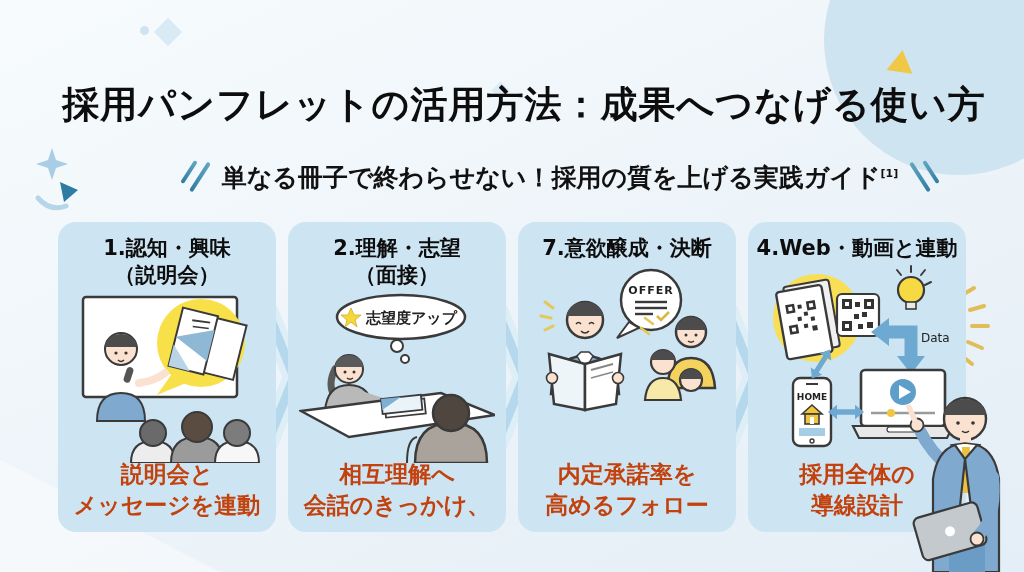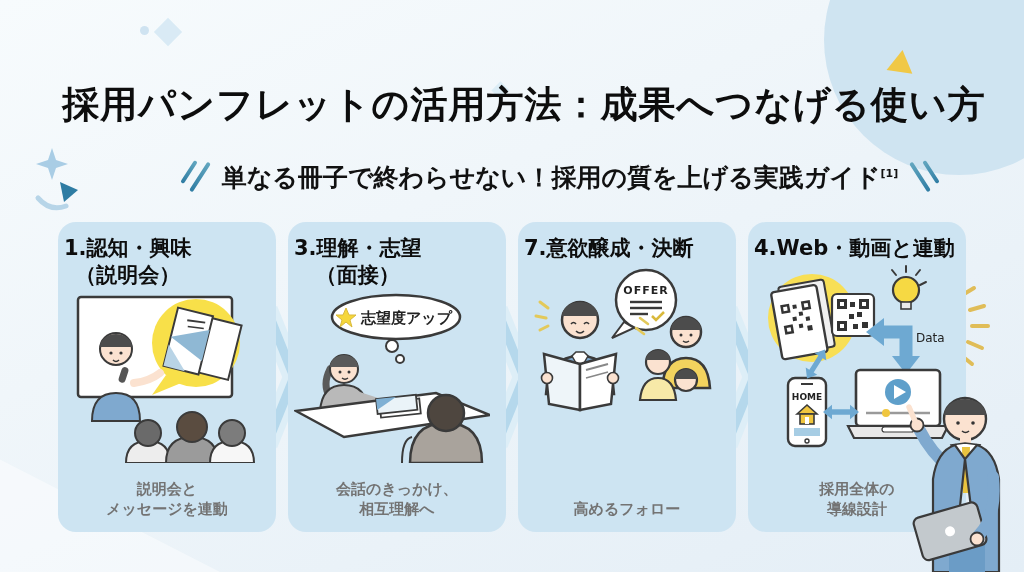--- a/index.html
+++ b/index.html
@@ -26,25 +26,25 @@
   .slashes.right .slash:last-child{height:26px;margin-top:-10px;}
   
   .main-title{position:absolute;top:68px;left:0;width:100%;margin:12px;text-align:center;
     font-size:37px;font-weight:900;letter-spacing:1px;color:#0d0d0d;}
   .subtitle-row{position:absolute;top:160px;left:0;width:100%;display:flex;justify-content:center;align-items:center;gap:20px;padding-left:48px;}
   .subtitle-text{font-size:25px;font-weight:800;color:#111;}
   .subtitle-text sup{font-size:11px;font-weight:700;vertical-align:super;}
   
   .cards-row{position:absolute;left:58px;top:222px;width:908px;display:flex;gap:12px;z-index:1;}
   .card{flex:1;height:310px;background:var(--card-background,#cde4f2);border-radius:18px;
-    position:relative;display:flex;flex-direction:column;align-items:flex-start;padding:13px 6px 10px;box-sizing:border-box;}
+    position:relative;display:flex;flex-direction:column;align-items:center;padding:13px 6px 10px;box-sizing:border-box;}
   .card-heading{text-align:center;font-size:21px;font-weight:800;line-height:1.28;color:#0d0d0d;}
   .card-illus{margin-top:2px;}
   .card-caption{position:absolute;bottom:12px;left:0;width:100%;text-align:center;
-    font-size:15px;font-weight:800;line-height:1.32;color:#737373;}
+    font-size:23px;font-weight:800;line-height:1.32;color:#c2410c;}
   .chev{position:absolute;top:302px;z-index:0;}
   
   .consultant{position:absolute;left:893px;top:377px;width:131px;height:195px;z-index:3;}
   svg text{font-family:"DejaVu Sans","Liberation Sans",sans-serif;}
 </style>
 </head>
 <body>
 
 <div class="canvas">
 
@@ -136,21 +136,21 @@
         </g>
       </svg>
       <div class="card-caption">
         <div>説明会と</div>
         <div>メッセージを連動</div>
       </div>
     </section>
 
     <section class="card">
       <div class="card-heading">
-        <div>3.理解・志望</div>
+        <div>2.理解・志望</div>
         <div>（面接）</div>
       </div>
       <svg class="card-illus" width="196" height="172" viewBox="0 0 196 172">
         <g>
           <ellipse cx="102" cy="26" rx="64" ry="22" fill="#fff" stroke="#3a3a3a" stroke-width="2.5"></ellipse>
           <polygon points="52,17 55,24 62,24 56,29 58,36 52,31 46,36 48,29 42,24 49,24" fill="#f6d73a" stroke="#d9b93c" stroke-width="1"></polygon>
           <text x="67" y="32" font-size="15" font-weight="bold" fill="#222">志望度アップ</text>
           <circle cx="98" cy="55" r="6" fill="#fff" stroke="#3a3a3a" stroke-width="2"></circle>
           <circle cx="106" cy="68" r="4" fill="#fff" stroke="#3a3a3a" stroke-width="2"></circle>
         </g>
@@ -171,22 +171,22 @@
           <rect x="83" y="106" width="40" height="15" fill="#eaf3f8" stroke="#3a3a3a" stroke-width="1.8"></rect>
           <polygon points="83,106 103,106 83,117" fill="#7fb0d4"></polygon>
         </g>
         <g>
           <path d="M116 172 q0 -40 36 -40 q36 0 36 40 z" fill="#a9a39c" stroke="#3a3a3a" stroke-width="2.5"></path>
           <circle cx="152" cy="122" r="18" fill="#4e463f" stroke="#3a3a3a" stroke-width="2.5"></circle>
           <path d="M118 146 q-10 2 -10 26" stroke="#3a3a3a" stroke-width="2" fill="none"></path>
         </g>
       </svg>
       <div class="card-caption">
+        <div>相互理解へ</div>
         <div>会話のきっかけ、</div>
-        <div>相互理解へ</div>
       </div>
     </section>
 
     <section class="card">
       <div class="card-heading">
         <div>7.意欲醸成・決断</div>
 
       </div>
       <svg class="card-illus" width="196" height="172" viewBox="0 0 196 172">
         <g stroke="#e3c95a" stroke-width="3" stroke-linecap="round">
@@ -231,20 +231,21 @@
           <circle cx="167" cy="71" r="1.5" fill="#333"></circle>
           <path d="M159 77 q3 2.5 6 0" stroke="#333" stroke-width="1.4" fill="none"></path>
           <path d="M116 136 q2 -22 18 -22 q16 0 18 22 z" fill="#f7e9a8" stroke="#3a3a3a" stroke-width="2.2"></path>
           <circle cx="134" cy="98" r="12" fill="#fbe2d0" stroke="#3a3a3a" stroke-width="2.2"></circle>
           <path d="M122 96 a12 10 0 0 1 24 0 z" fill="#4c4c4c"></path>
           <circle cx="162" cy="116" r="11" fill="#fbe2d0" stroke="#3a3a3a" stroke-width="2.2"></circle>
           <path d="M151 115 a11 10 0 0 1 22 0 z" fill="#4c4c4c"></path>
         </g>
       </svg>
       <div class="card-caption">
+        <div>内定承諾率を</div>
         <div>高めるフォロー</div>
       </div>
     </section>
 
     <section class="card">
       <div class="card-heading">
         <div>4.Web・動画と連動</div>
         <div></div>
       </div>
       <svg class="card-illus" width="196" height="200" viewBox="0 0 196 200">

